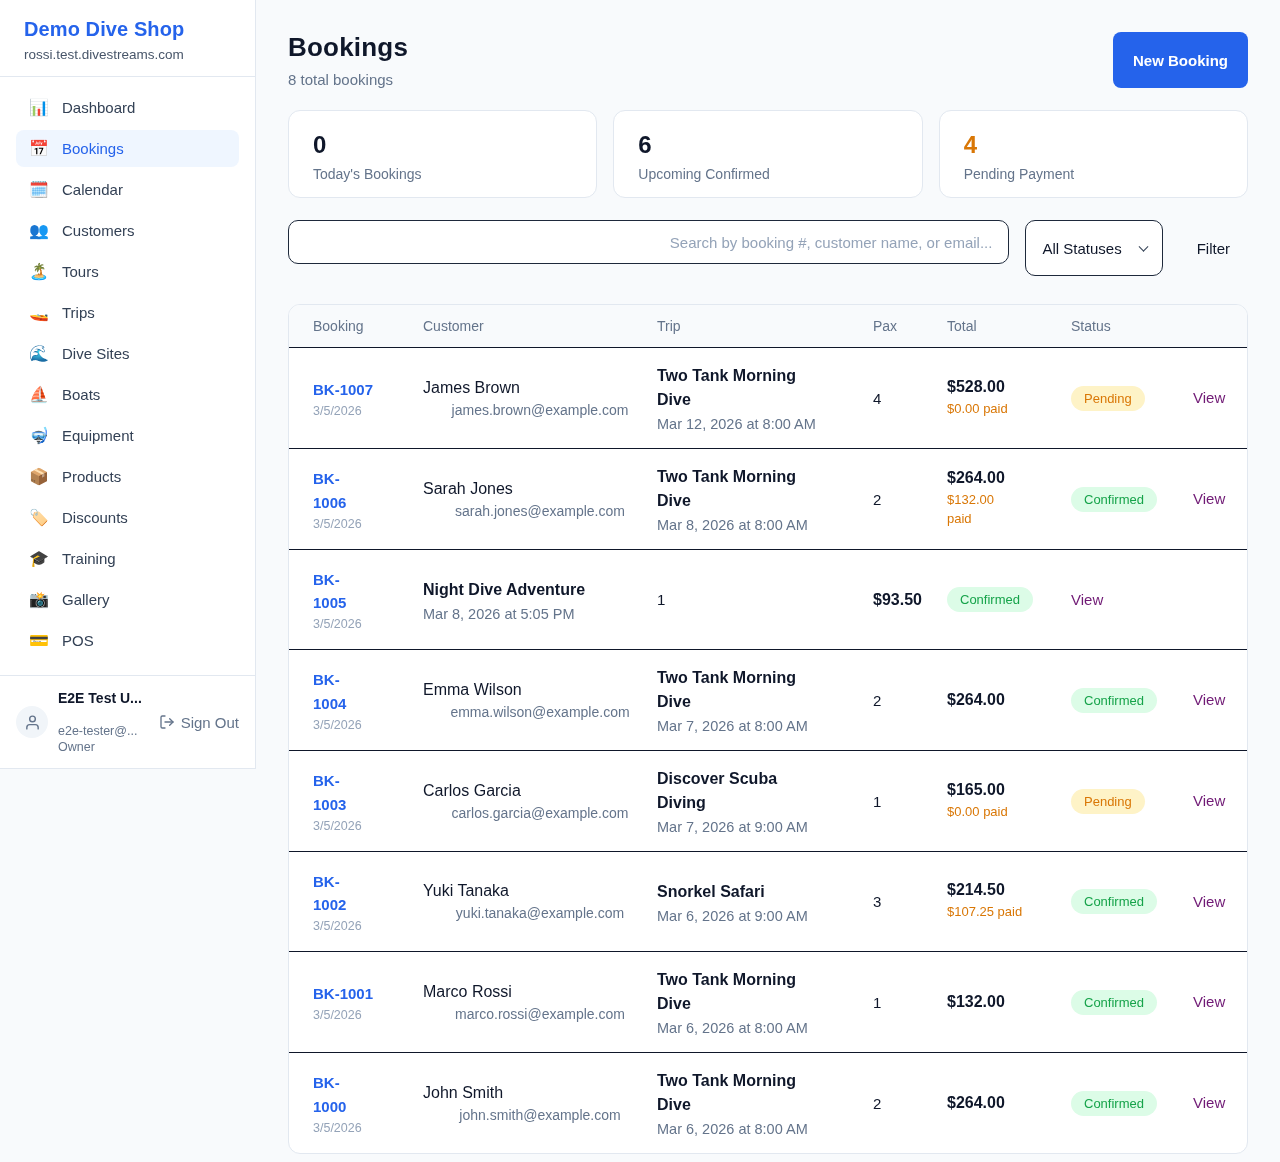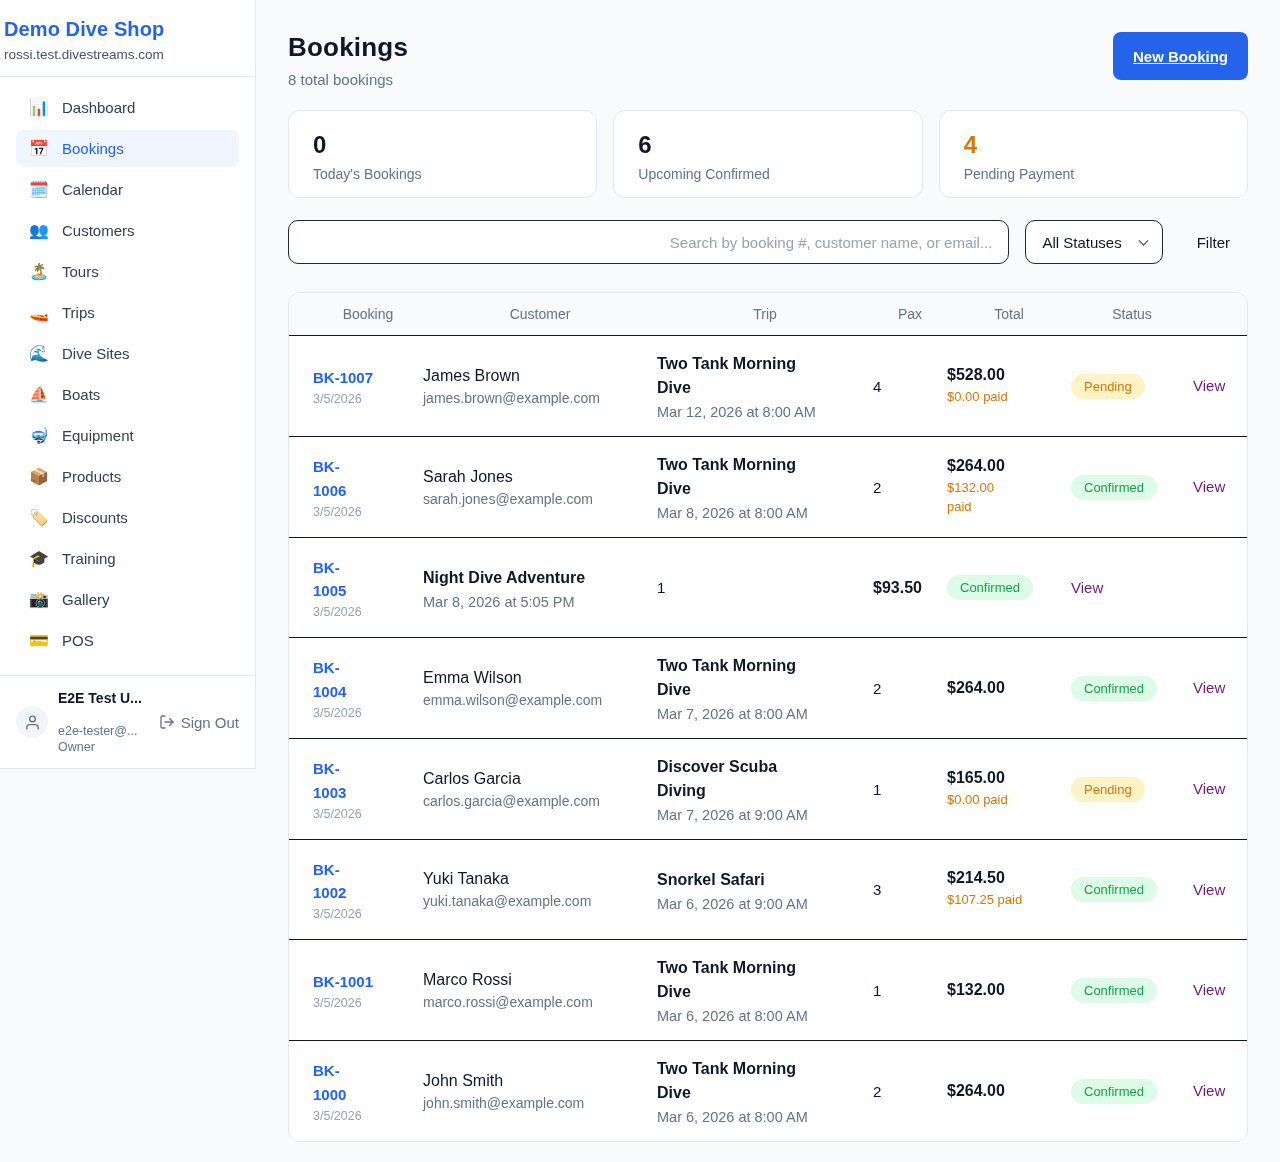--- a/index.html
+++ b/index.html
@@ -8,21 +8,21 @@
     font-family:"Liberation Sans","DejaVu Sans",sans-serif;
     background:#f8fafc; color:#0f172a;
     display:flex; align-items:flex-start;
   }
   
   .sidebar {
     width:256px; flex:0 0 256px; background:#fff;
     border-right:1px solid #e2e8f0; border-bottom:1px solid #e2e8f0;
     align-self:flex-start;
   }
-  .sb-header { padding:18px 4px 14px; }
+  .sb-header { padding:18px 24px 14px; }
   .sb-title { color:#2563eb; font-size:20px; font-weight:700; letter-spacing:.1px; }
   .sb-domain { color:#475569; font-size:13.5px; margin-top:6px; }
   .sb-divider { border-top:1px solid #e2e8f0; }
   .sb-nav { padding:12px 16px; }
   .nav-item {
     display:flex; align-items:center; gap:12px;
     padding:10px 12px; border-radius:8px; cursor:pointer;
     font-size:15px; color:#334155; margin-bottom:4px;
   }
   .nav-item .nav-icon { width:22px; font-size:16px; text-align:center; line-height:1; }
@@ -37,70 +37,69 @@
   .sb-user-email { font-size:12.5px; color:#64748b; margin-top:18px; }
   .sb-user-role { font-size:12.5px; color:#64748b; margin-top:2px; }
   .signout { display:flex; align-items:center; gap:6px; color:#64748b; font-size:15px; cursor:pointer; white-space:nowrap; }
   
   .main { flex:1; padding:32px; min-width:0; }
   .page-header { display:flex; justify-content:space-between; align-items:flex-start; }
   .page-title { font-size:26px; font-weight:700; color:#0f172a; letter-spacing:.2px; }
   .page-subtitle { font-size:15px; color:#64748b; margin-top:8px; }
   .btn-primary {
     background:#2563eb; color:#fff; border:none; border-radius:8px;
-    font-size:15px; font-weight:600; padding:0 20px; height:48px; cursor:pointer;
+    font-size:15px; font-weight:600; padding:0 20px; height:56px; cursor:pointer;
     font-family:inherit;
-    text-decoration:underline;
   }
   .stats { display:flex; gap:16px; margin-top:22px; }
   .stat-card {
     flex:1; background:#fff; border:1px solid #e2e8f0; border-radius:12px;
     padding:20px 24px; height:88px;
   }
   .stat-value { font-size:24px; font-weight:700; color:#0f172a; }
   .stat-label { font-size:14px; color:#64748b; margin-top:7px; }
   .controls { display:flex; gap:16px; margin-top:22px; align-items:stretch; }
   .search-input {
     flex:1; height:44px; border:1px solid #1e293b; border-radius:10px;
     padding:0 16px; font-size:15px; color:#0f172a; background:#fff; outline:none;
     font-family:inherit;
     text-align:right;
   }
   .search-input::placeholder { color:#94a3b8; }
   .select {
     position:relative; display:flex; align-items:center; background:#fff;
-    border:1px solid #1e293b; border-radius:10px; height:44px;
+    border:1px solid #1e293b; border-radius:10px; height:56px;
     padding:0 40px 0 16px; font-size:15px; color:#0f172a; cursor:pointer; white-space:nowrap;
   }
   .select .chev {
     position:absolute; right:15px; top:50%; width:7px; height:7px;
     border-right:1.8px solid #334155; border-bottom:1.8px solid #334155;
     transform:translateY(-68%) rotate(45deg);
   }
   .filter-btn { display:flex; align-items:center; padding:0 18px; font-size:15px; color:#0f172a; cursor:pointer; }
   
   .table-card {
     margin-top:28px; background:#fff; border:1px solid #e2e8f0;
     border-radius:12px; overflow:hidden;
   }
   .tgrid { display:grid; grid-template-columns:110px 234px 216px 74px 124px 122px 1fr; }
   .thead {
     background:#f8fafc; border-bottom:1px solid #0f172a;
     padding:13px 16px 13px 24px; align-items:center;
   }
-  .th { font-size:14px; font-weight:500; color:#64748b;text-align:center; }
+  .th { font-size:14px; font-weight:500; color:#64748b; }
   .trow {
     padding:16px 16px 16px 24px; min-height:100px; align-items:center;
     border-bottom:1px solid #0f172a;
   }
   .trow:last-child { border-bottom:none; }
   .bk-link { font-size:15px; font-weight:600; color:#2563eb; text-decoration:none; white-space:pre-line; line-height:1.55; display:inline-block; cursor:pointer; }
   .bk-date { font-size:12.5px; color:#94a3b8; margin-top:3px; }
   .cust-name { font-size:16px; color:#0f172a; }
-  .cust-email { font-size:14px; color:#64748b; margin-top:5px; }
+  .cust-email { font-size:14px; color:#64748b; margin-top:5px;text-align:center; }
   .trip-name { font-size:16px; font-weight:600; color:#0f172a; white-space:pre-line; line-height:1.5; }
   .trip-dt { font-size:14.5px; color:#64748b; margin-top:4px; }
   .c-pax { font-size:15px; color:#0f172a; }
   .total-amt { font-size:16px; font-weight:700; color:#0f172a; }
   .total-paid { font-size:13px; color:#d97706; margin-top:4px; white-space:pre-line; line-height:1.45; }
   .badge {
     display:inline-block; font-size:13px; font-weight:500;
     padding:5px 13px; border-radius:999px;
   }
   .badge--pending { background:#fef3c7; color:#d97706; }

